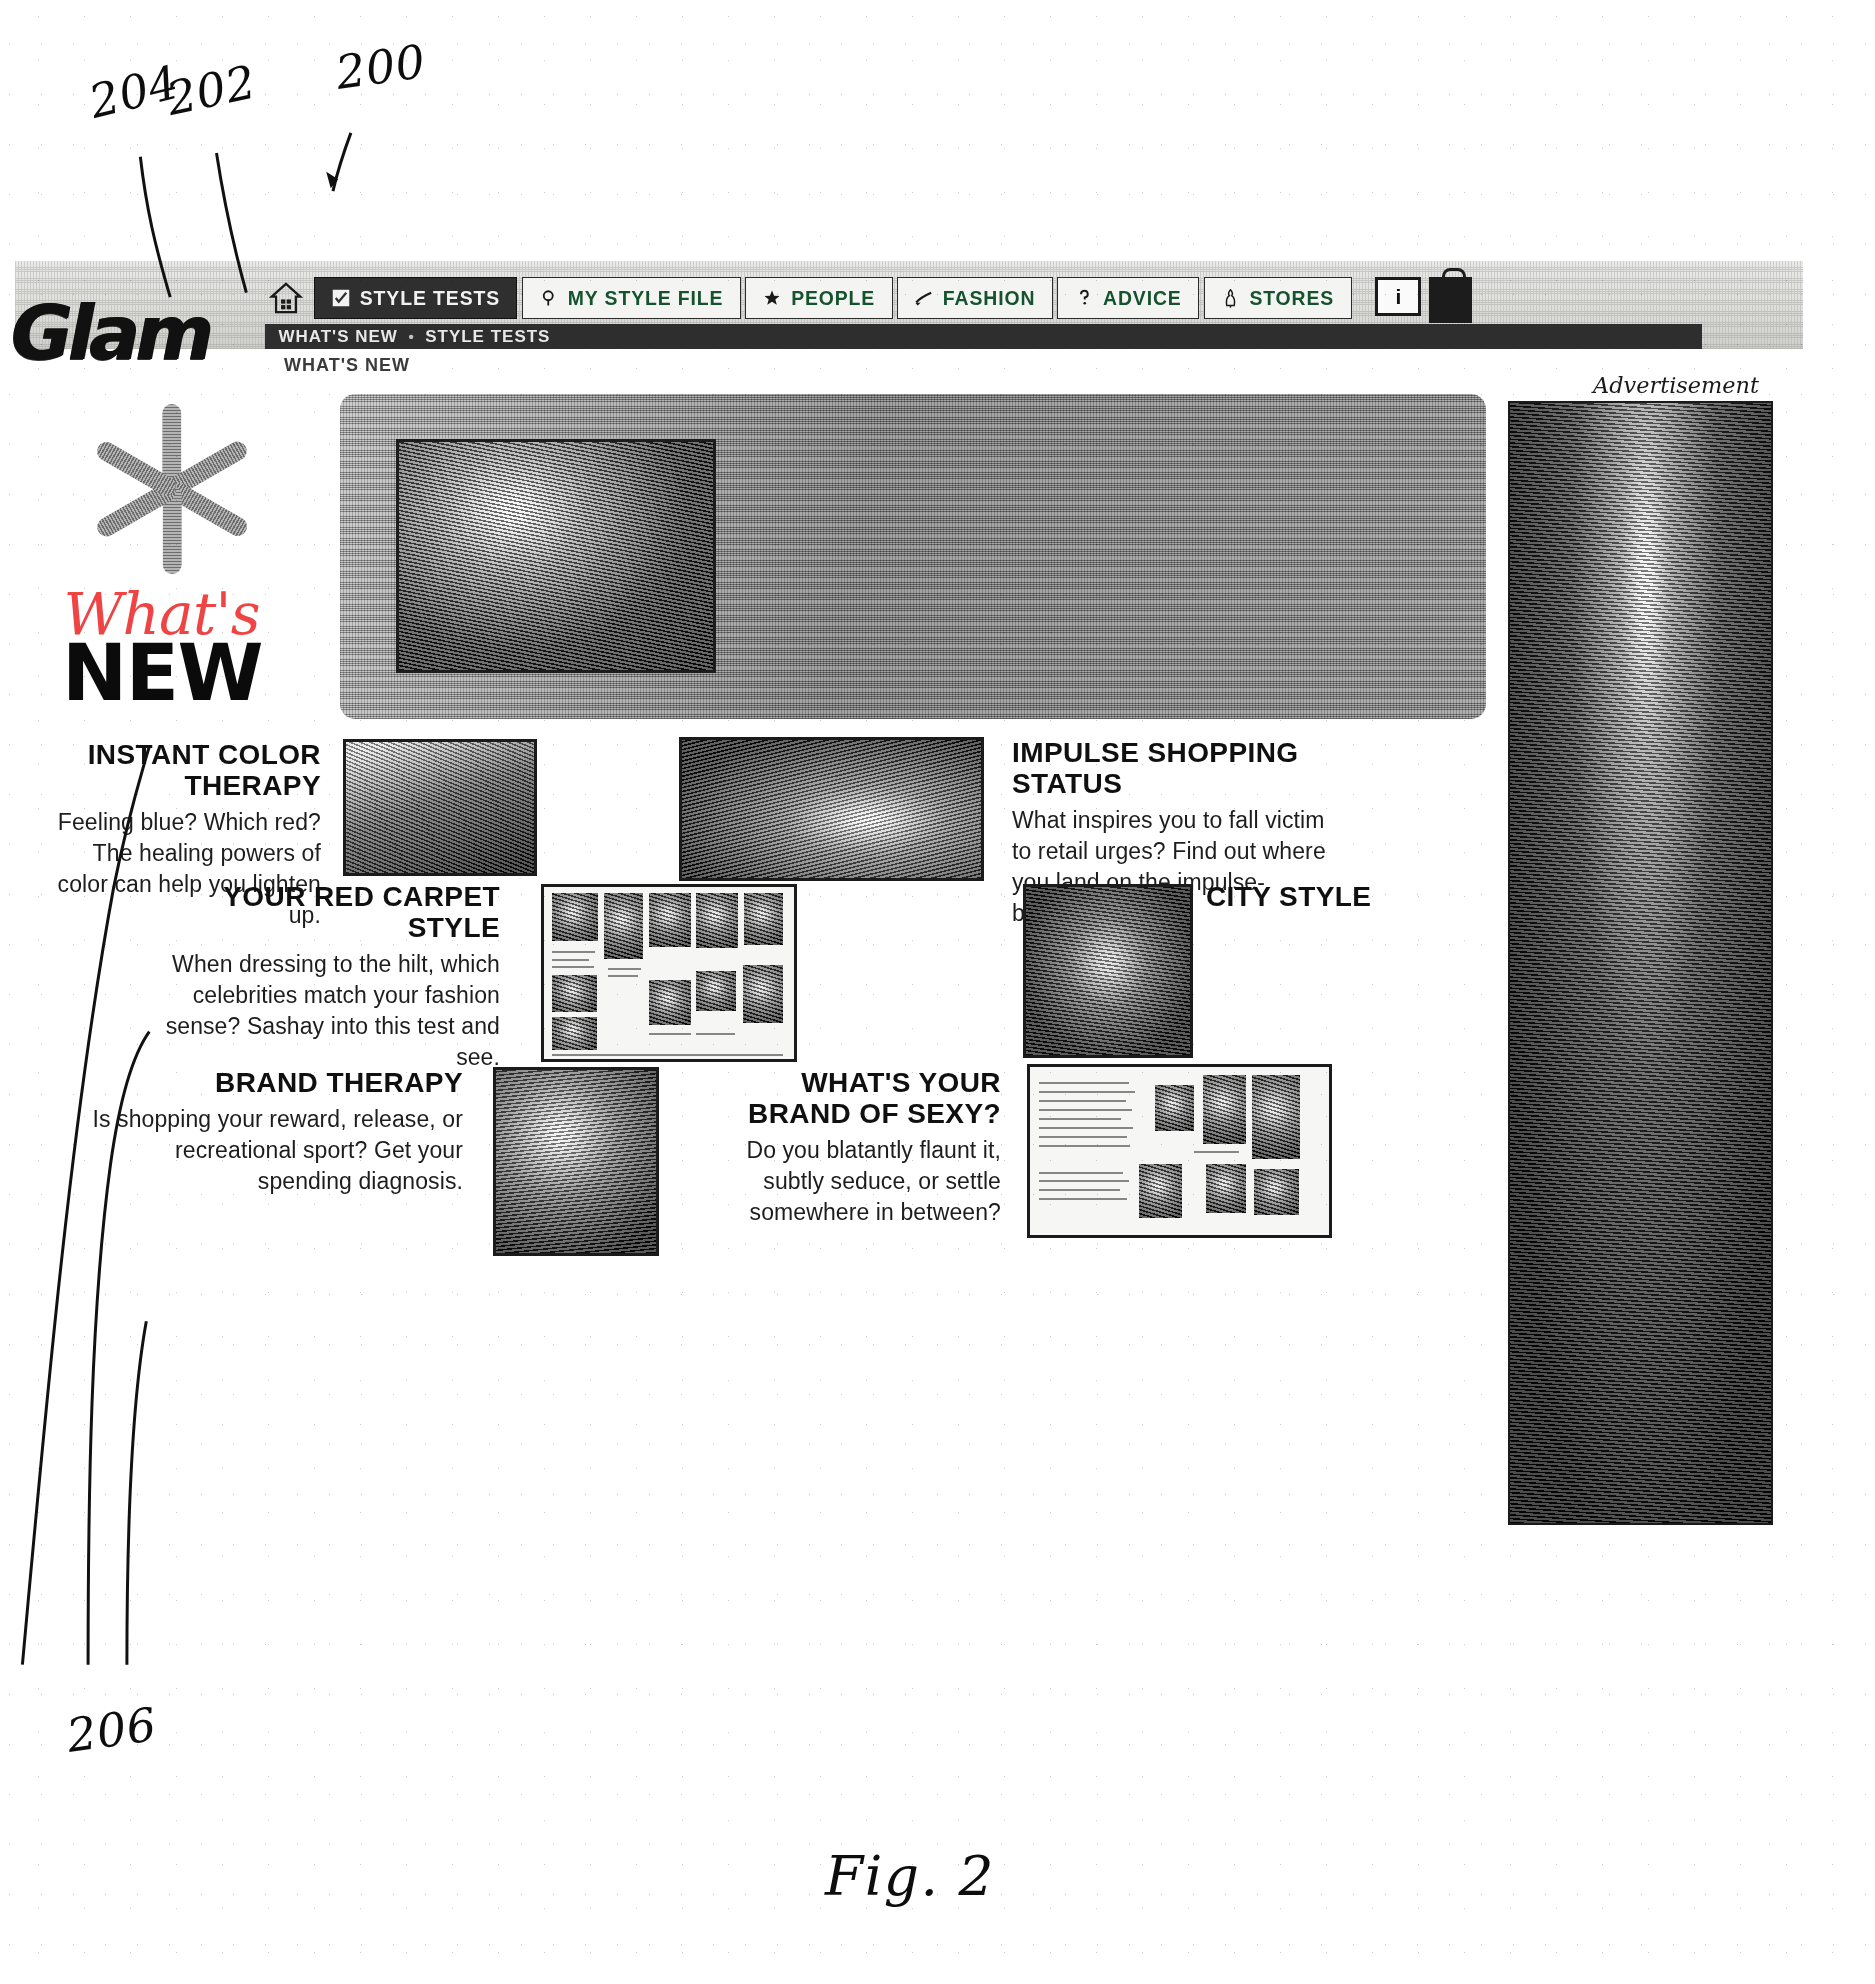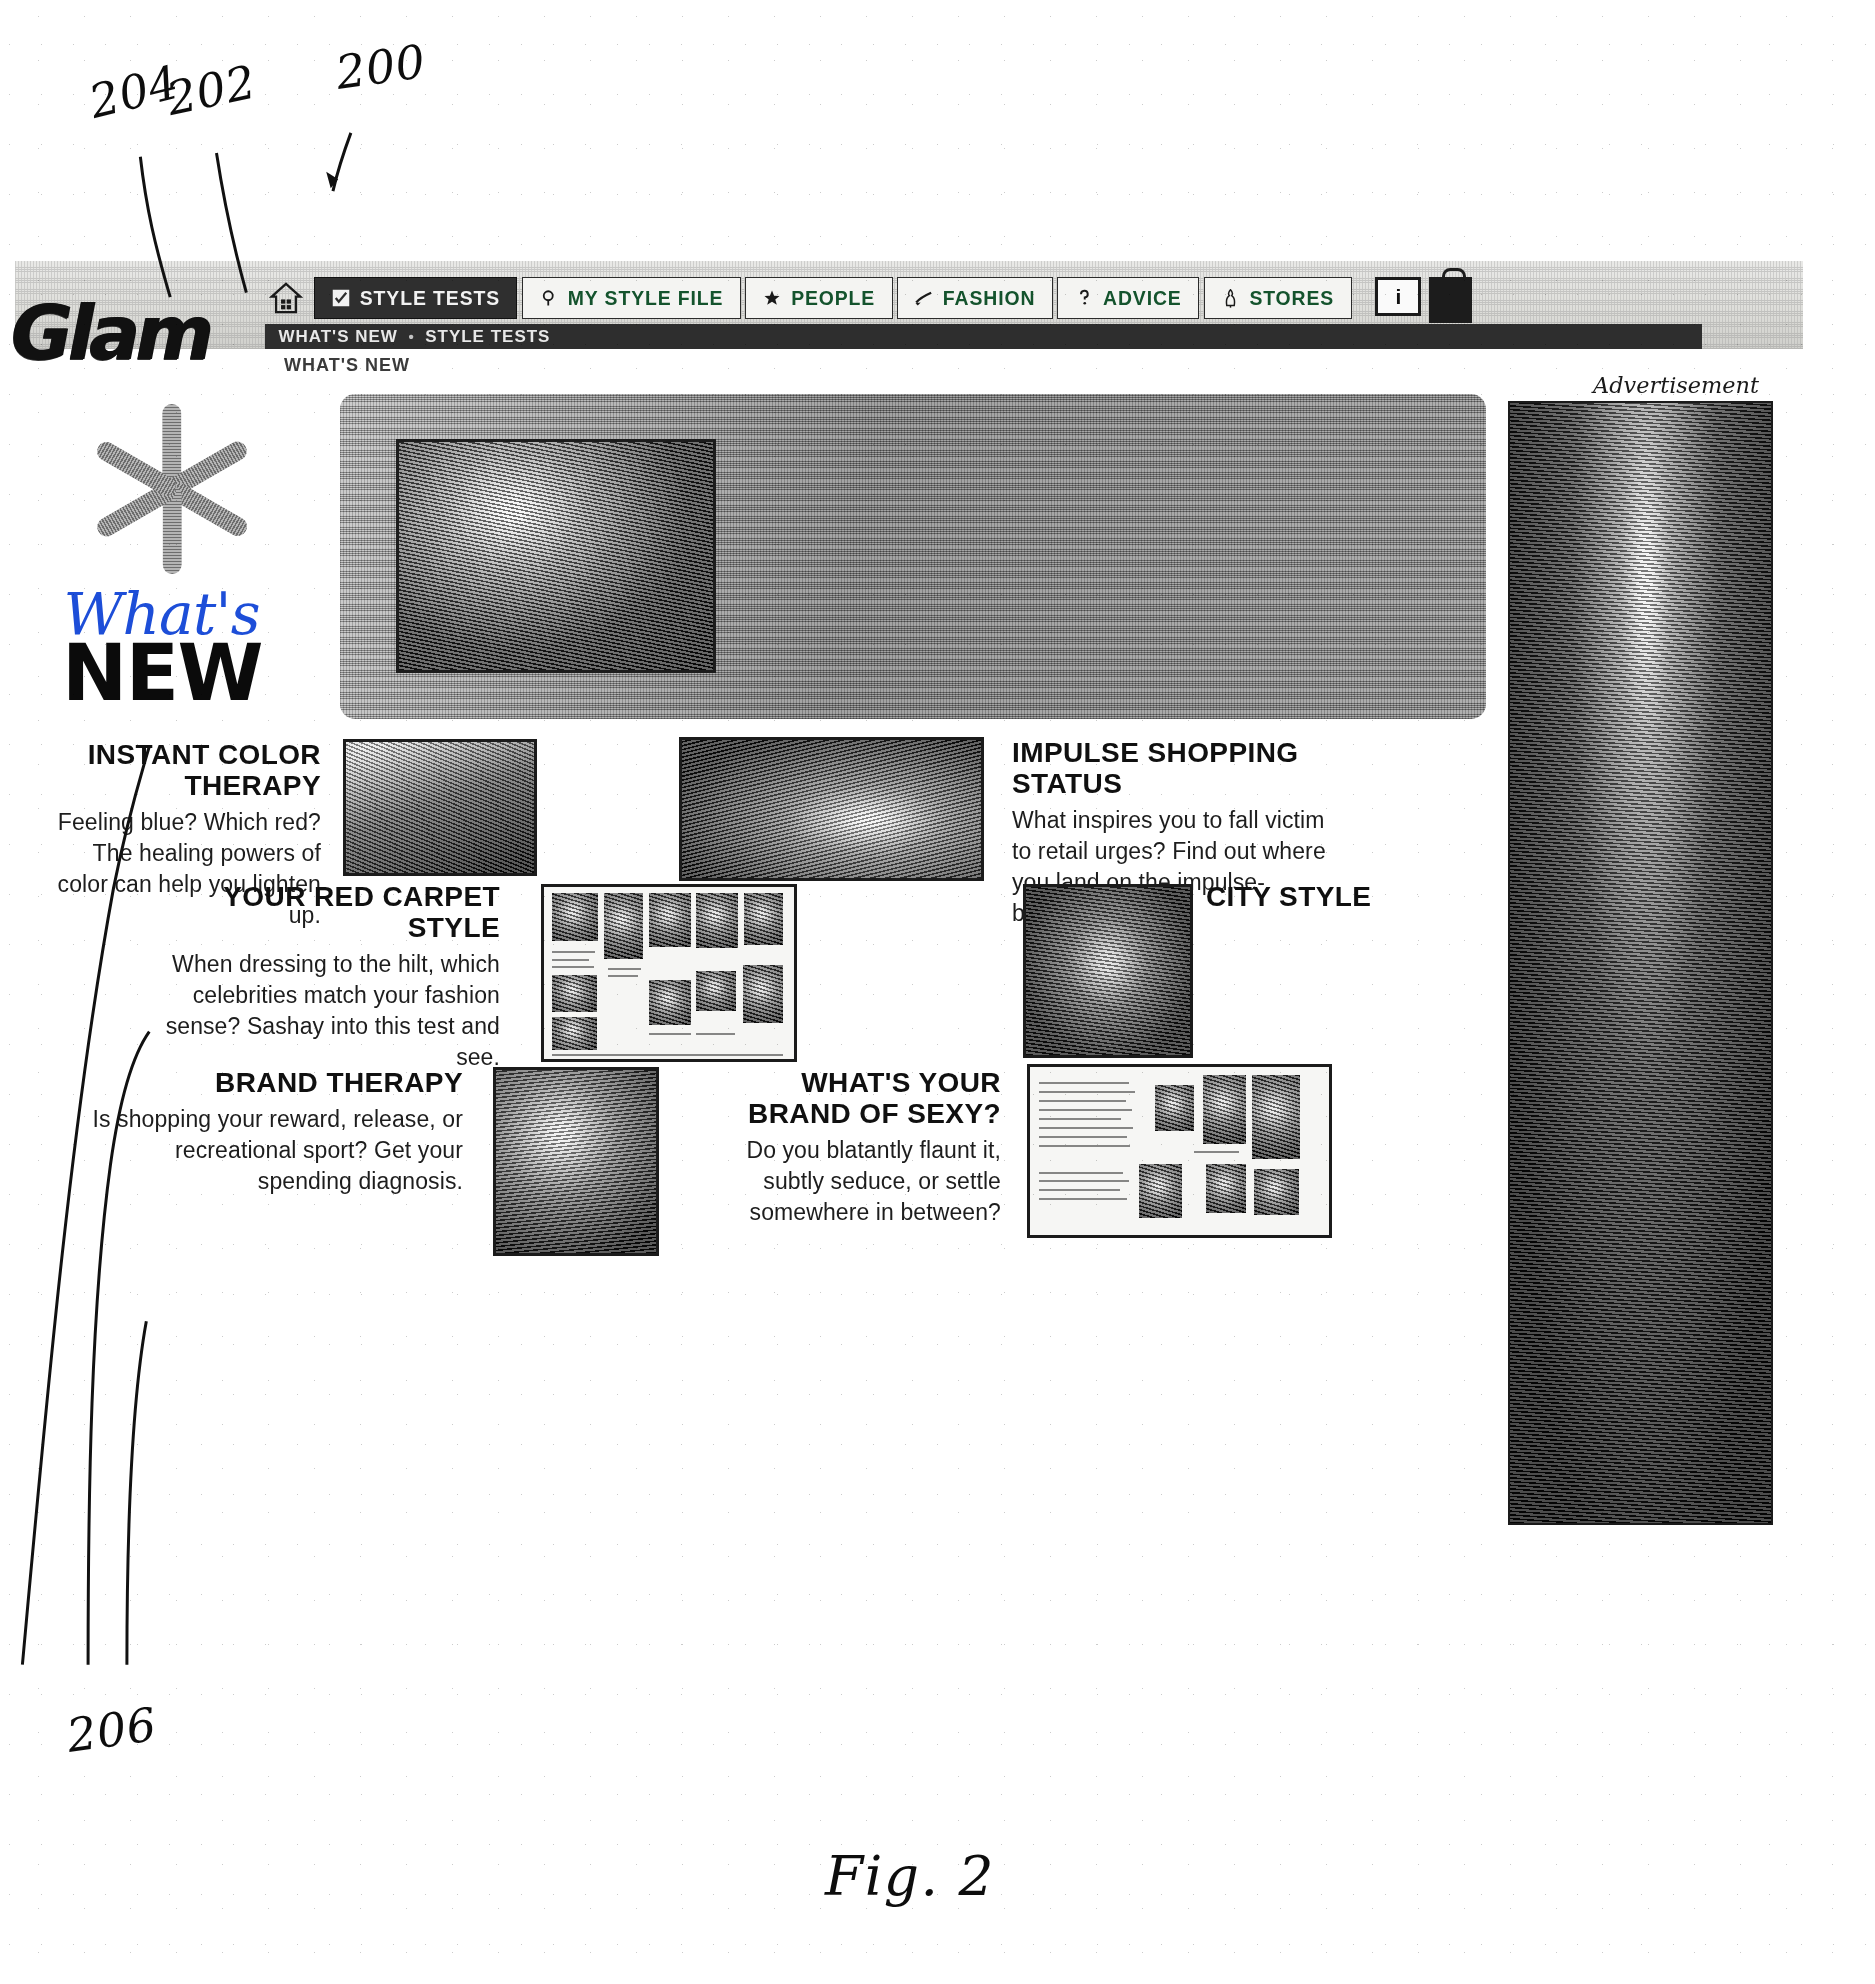--- a/index.html
+++ b/index.html
@@ -97,21 +97,21 @@
   
   .promo{position:absolute;left:41px;top:15px;width:246px;}
   .star{width:216px;height:172px;position:relative;margin-left:7.5px;}
   .star span{
     position:absolute;left:50%;top:50%;width:19.4px;height:88px;border-radius:9.7px;
     background:#8a8a8a;
     background-image:repeating-linear-gradient(0deg,#6d6d6d 0 1.5px,#b4b4b4 1.5px 3px);
   }
   .whats{
     font-family:"DejaVu Serif", serif;font-style:italic;font-size:58px;
-    color:#1d4ed8;margin:4.5px 0 -12px 7.5px;letter-spacing:-0.7px;
+    color:#ef4444;margin:4.5px 0 -12px 7.5px;letter-spacing:-0.7px;
   }
   .newbig{
     font-family:"DejaVu Sans", sans-serif;font-weight:700;font-size:78px;
     letter-spacing:-1.5px;color:#0b0b0b;margin-left:6px;line-height:75px;
   }
 
   
   .hero{
     position:absolute;left:325px;top:6px;width:1146px;height:325px;border-radius:15px;
     background:#8e8e8e;

